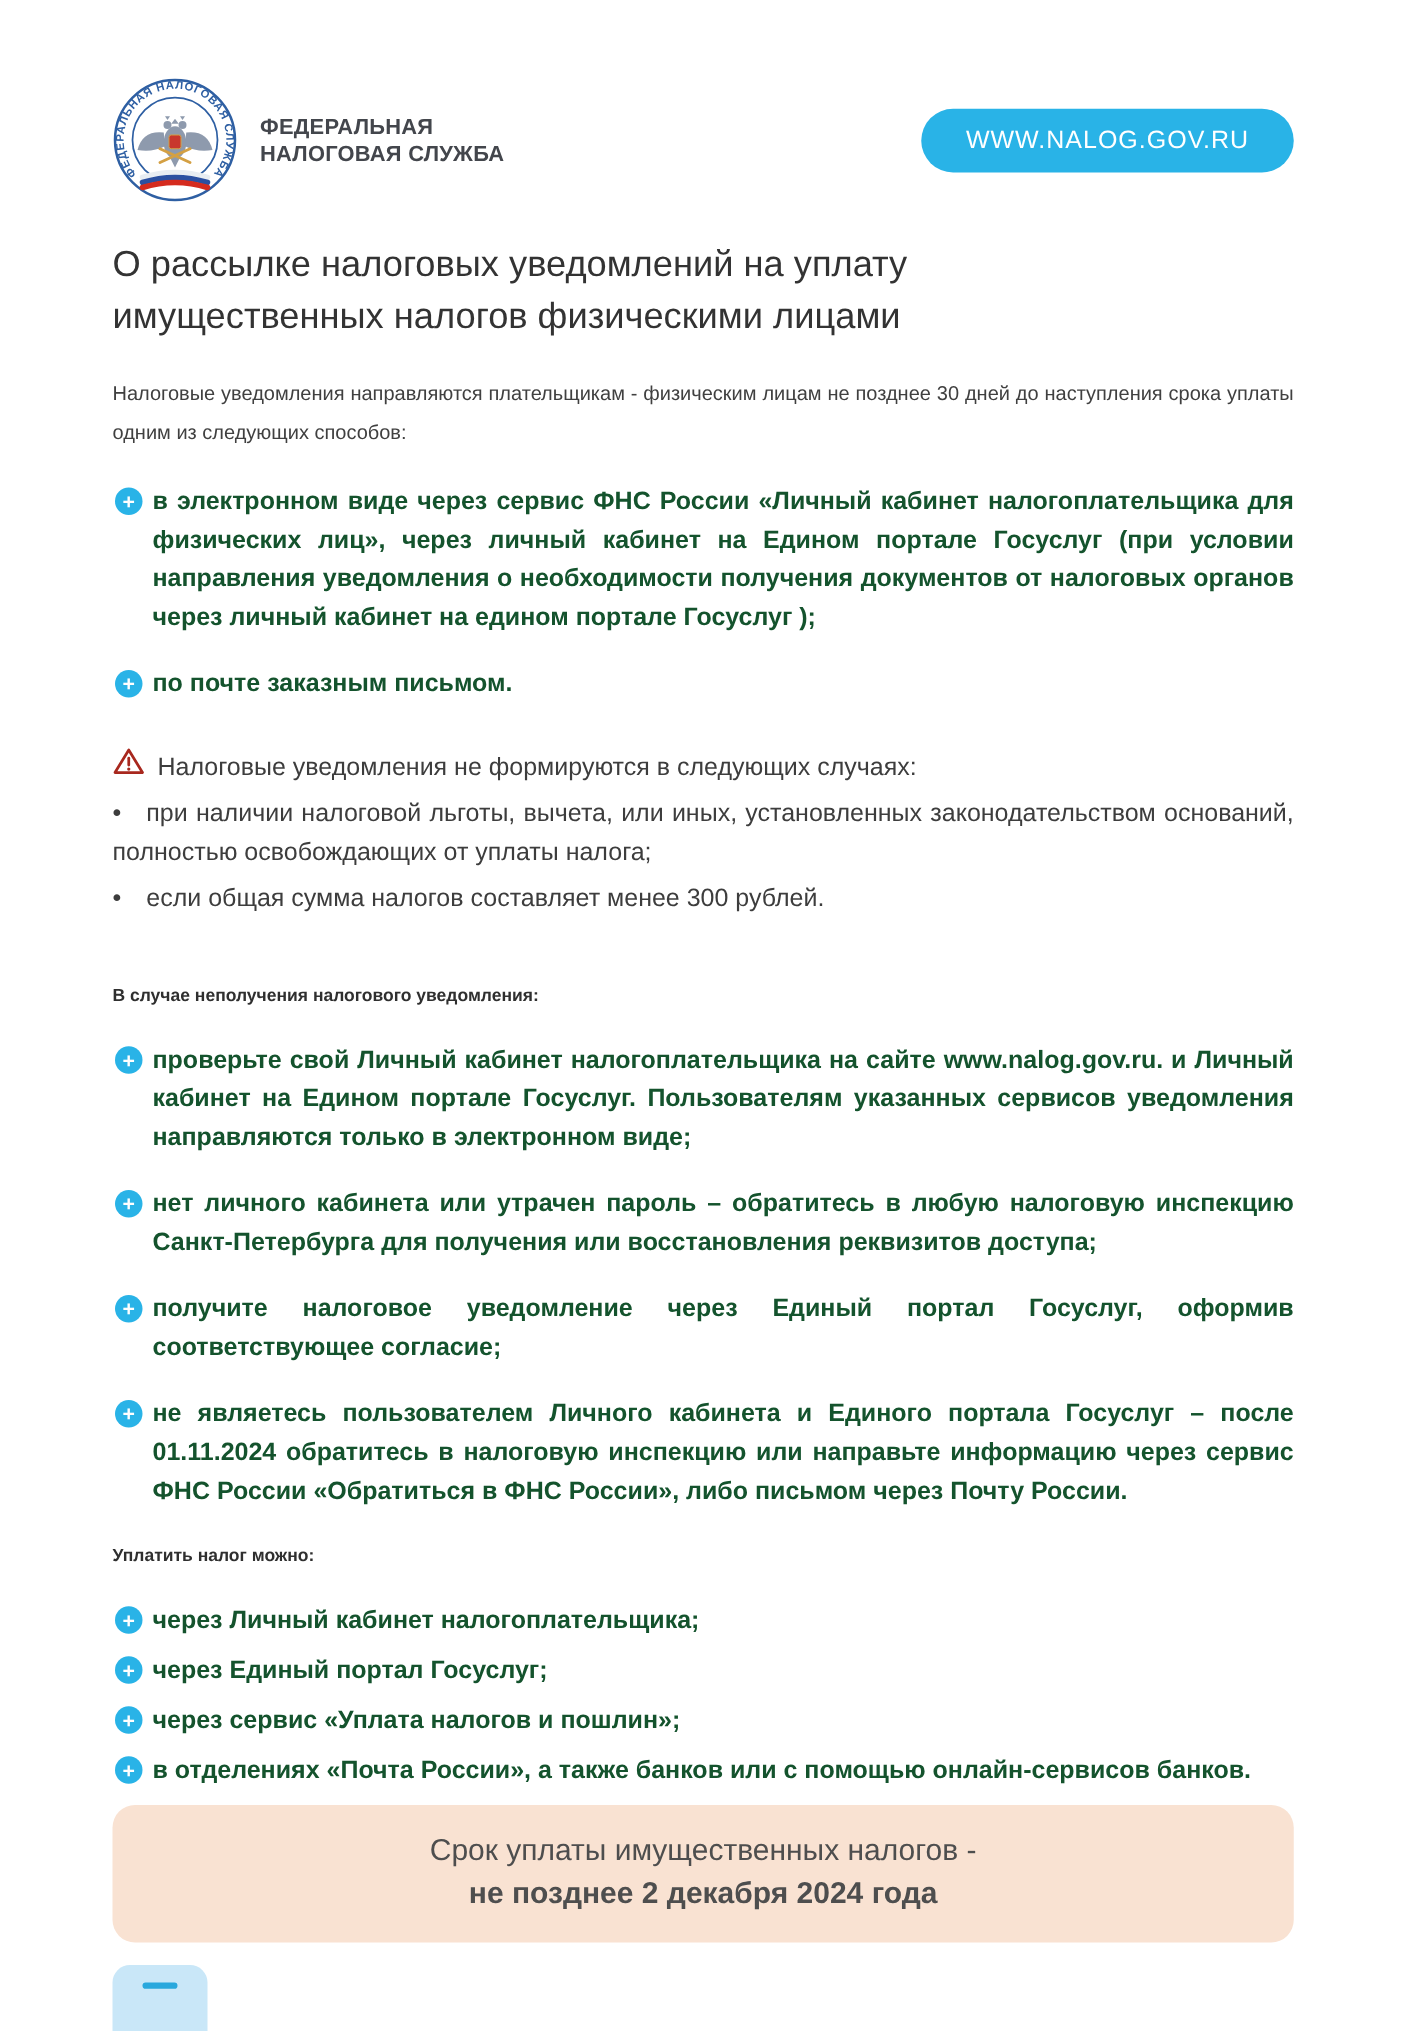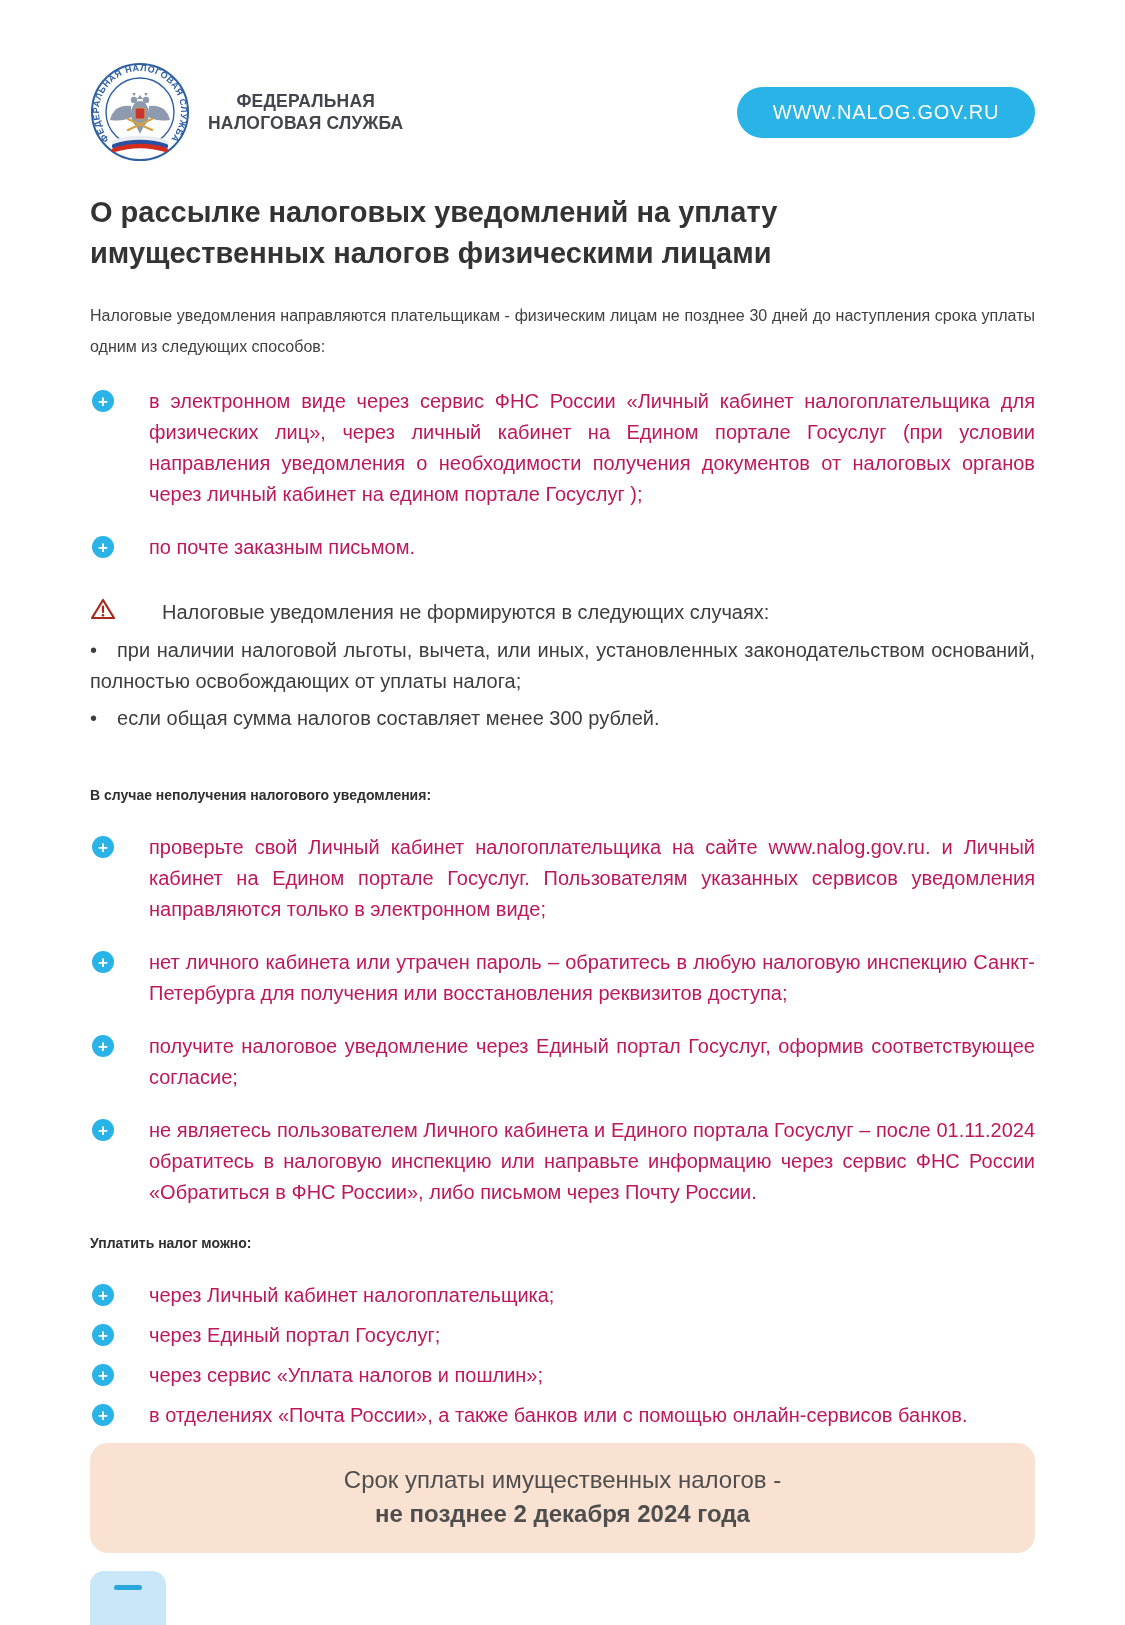--- a/index.html
+++ b/index.html
@@ -13,35 +13,35 @@
     overflow:hidden;
     box-sizing:border-box;
     padding:60px 90px 0 90px;
   }
   
   .header{display:flex;align-items:center;height:104px;}
   .logo{width:100px;height:100px;flex:0 0 auto;}
   .org-name{
     margin-left:18px;
     font-weight:bold;font-size:17.5px;line-height:22px;
-    color:#43464c;letter-spacing:.2px;text-transform:uppercase;text-align:center;
+    color:#43464c;letter-spacing:.2px;text-transform:uppercase;
   }
   .site-pill{
     margin-left:auto;
     background:#29b3e7;color:#ffffff;
     border:none;border-radius:26px;
     width:298px;height:51px;
     font-family:inherit;font-size:20px;letter-spacing:.8px;
     display:flex;align-items:center;justify-content:center;
     cursor:pointer;
   }
   
   h1.doc-title{
     margin:28px 0 0 0;
-    font-size:29px;line-height:41px;font-weight:bold;color:#333333;
+    font-size:29px;line-height:41px;font-weight:normal;color:#333333;
   }
   
   .intro{
     margin:26px 0 0 0;
     font-size:16px;line-height:31px;text-align:justify;color:#404040;
   }
   ul.blist{list-style:none;margin:24px 0 0 0;padding:0;}
   ul.blist li{
     display:flex;align-items:flex-start;
     margin:0 0 22px 0;
@@ -49,26 +49,26 @@
   ul.blist.tight li{margin-bottom:9px;}
   .plus-badge{
     flex:0 0 auto;
     width:22px;height:22px;border-radius:50%;
     background:#29b3e7;color:#ffffff;
     display:flex;align-items:center;justify-content:center;
     font-size:17px;font-weight:bold;line-height:1;
     margin:4px 0 0 2px;
   }
   .li-text{
-    display:block;margin-left:35px;flex:1 1 auto;
-    font-size:20px;line-height:31px;text-align:justify;color:#be185d;
+    display:block;margin-left:8px;flex:1 1 auto;
+    font-size:20px;line-height:31px;text-align:justify;color:#14532d;font-weight:bold;
   }
   
   .warning{margin-top:34px;}
-  .warning-title{display:flex;font-size:20px;line-height:30px;color:#3d3d3d;gap:36px;}
+  .warning-title{display:flex;align-items:center;font-size:20px;line-height:30px;color:#3d3d3d;}
   .warn-icon{flex:0 0 auto;margin-right:10px;}
   .warning-item{
     margin:6px 0 0 0;font-size:20px;line-height:31px;text-align:justify;color:#3d3d3d;
   }
   .warning-item::before{content:"•\2002\2002";}
   
   h2.section-h{
     margin:48px 0 0 0;
     font-size:14px;line-height:26px;font-weight:bold;color:#2f2f2f;
   }

